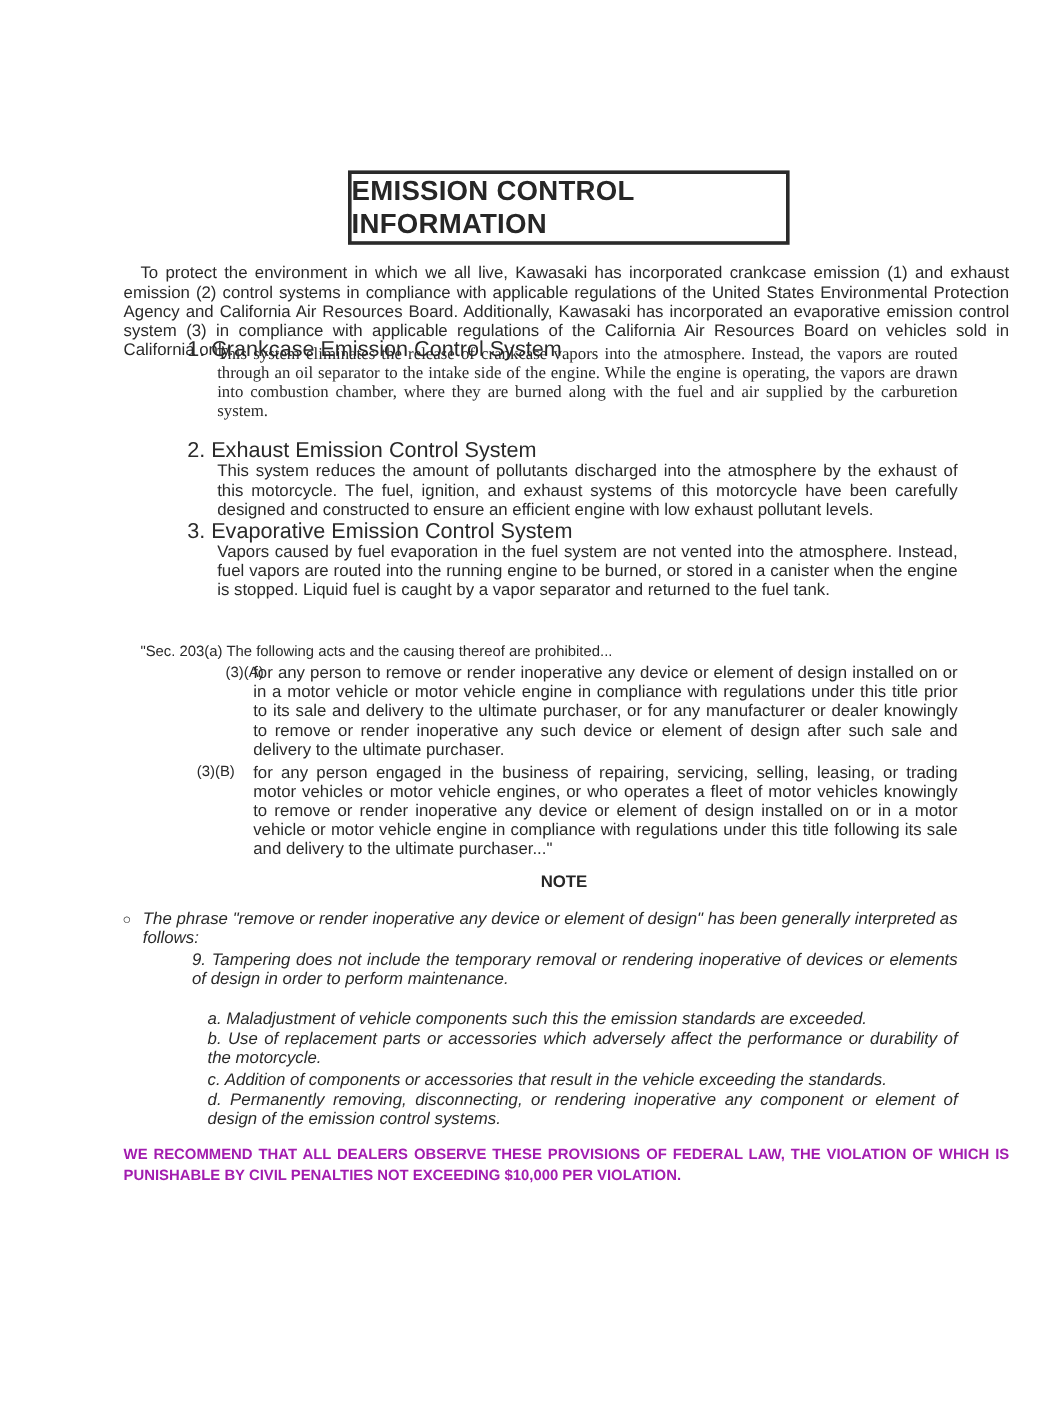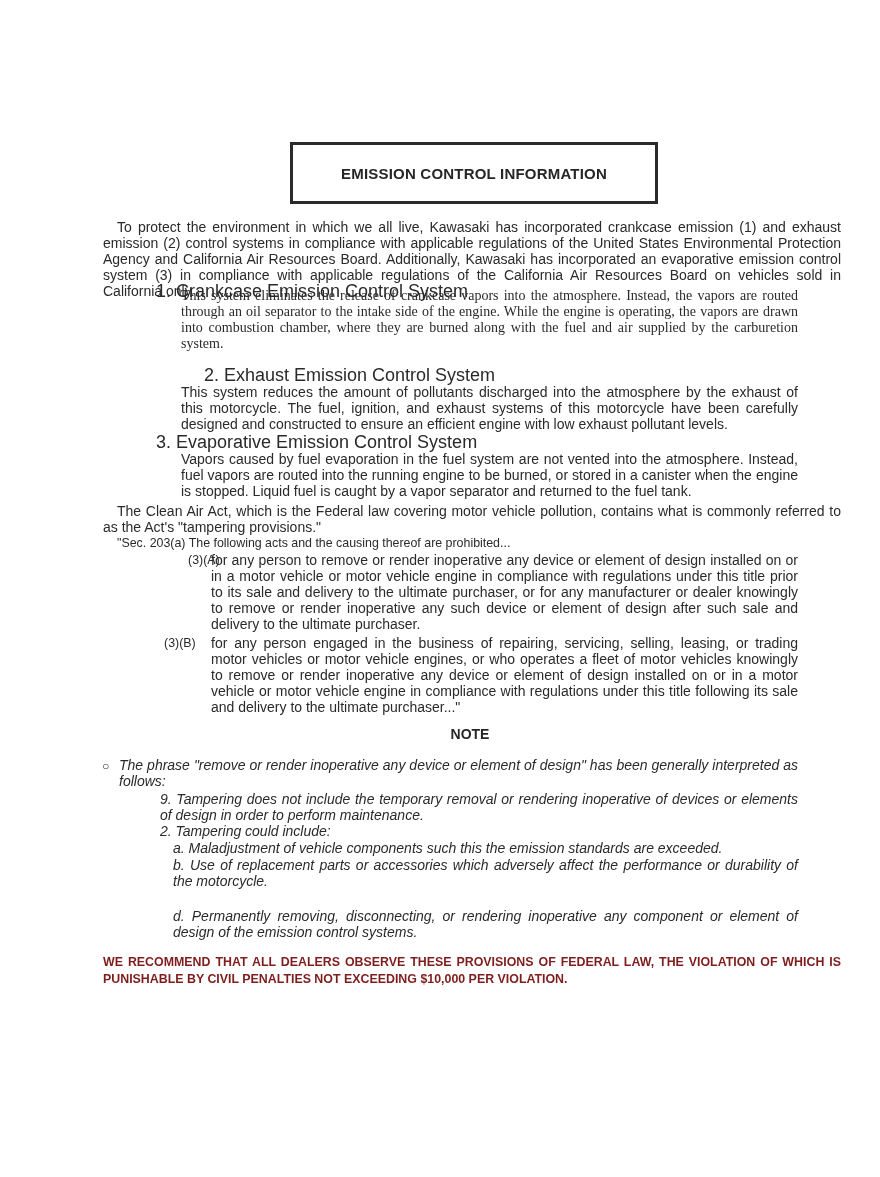--- a/index.html
+++ b/index.html
@@ -12,80 +12,79 @@
       overflow: hidden;
     }
     .page { position: absolute; left: 0; top: 0; width: 880px; height: 1177px; }
     .title-box {
       position: absolute; left: 290px; top: 142px;
       width: 362px; height: 56px;
       border: 3px solid #2a2a2a;
       display: flex; align-items: center; justify-content: center;
     }
     .title-box h1 {
-      margin: 0; font-size: 15px; font-weight: bold; letter-spacing: 0.2px;
+      margin: 0; font-size: 23px; font-weight: bold; letter-spacing: 0.2px;
       color: #262626;
     }
     .text { font-size: 14px; line-height: 16px; text-align: justify; }
     .intro { position: absolute; left: 103px; top: 219px; width: 738px; text-indent: 14px; }
     .item-head { position: absolute; left: 156px; font-size: 18px; line-height: 16px; }
     .item-body { position: absolute; left: 181px; width: 617px; }
     .act { position: absolute; left: 103px; top: 503px; width: 738px; text-indent: 14px; }
     .sec { position: absolute; left: 117px; top: 535px; font-size: 12.4px; line-height: 16px; }
     .prov-label { position: absolute; left: 164px; font-size: 12.4px; line-height: 16px; }
     .prov-body { position: absolute; left: 211px; width: 587px; }
     .note-head { position: absolute; left: 0; width: 940px; text-align: center; top: 726px;
       font-size: 14px; font-weight: bold; color: #262626; }
     .italic { font-style: italic; font-size: 14px; line-height: 16px; text-align: justify; }
     .note-bullet { position: absolute; left: 102px; top: 759px; font-size: 12px; }
     .note-para { position: absolute; left: 119px; top: 757px; width: 679px; }
     .note-sub { position: absolute; width: 640px; }
     .warning {
       position: absolute; left: 103px; top: 954px; width: 738px;
       font-size: 12.4px; line-height: 17px; font-weight: bold; text-align: justify;
-      color: #7f1d1d;
+      color: #a21caf;
     }
   </style>
 </head>
 <body>
 
 <div class="page">
 
   <div class="title-box">
     <h1>EMISSION CONTROL INFORMATION</h1>
   </div>
 
   <div class="text intro">To protect the environment in which we all live, Kawasaki has incorporated crankcase emission (1) and exhaust emission (2) control systems in compliance with applicable regulations of the United States Environmental Protection Agency and California Air Resources Board. Additionally, Kawasaki has incorporated an evaporative emission control system (3) in compliance with applicable regulations of the California Air Resources Board on vehicles sold in California only.</div>
 
   <div class="item-head" style="top:283px;">1. Crankcase Emission Control System</div>
   <div class="text item-body" style="top:288px;font-family:Liberation Serif, serif;">This system eliminates the release of crankcase vapors into the atmosphere. Instead, the vapors are routed through an oil separator to the intake side of the engine. While the engine is operating, the vapors are drawn into combustion chamber, where they are burned along with the fuel and air supplied by the carburetion system.</div>
 
-  <div class="item-head" style="top:367px;margin-left:48px;">2. Exhaust Emission Control System</div>
+  <div class="item-head" style="top:367px;">2. Exhaust Emission Control System</div>
   <div class="text item-body" style="top:384px;">This system reduces the amount of pollutants discharged into the atmosphere by the exhaust of this motorcycle. The fuel, ignition, and exhaust systems of this motorcycle have been carefully designed and constructed to ensure an efficient engine with low exhaust pollutant levels.</div>
 
   <div class="item-head" style="top:434px;">3. Evaporative Emission Control System</div>
   <div class="text item-body" style="top:451px;">Vapors caused by fuel evaporation in the fuel system are not vented into the atmosphere. Instead, fuel vapors are routed into the running engine to be burned, or stored in a canister when the engine is stopped. Liquid fuel is caught by a vapor separator and returned to the fuel tank.</div>
 
-  <div class="text act">The Clean Air Act, which is the Federal law covering motor vehicle pollution, contains what is commonly referred to as the Act's "tampering provisions."</div>
 
   <div class="sec">"Sec. 203(a) The following acts and the causing thereof are prohibited...</div>
 
   <div class="prov-label" style="top:552px;margin-left:24px;">(3)(A)</div>
   <div class="text prov-body" style="top:552px;">for any person to remove or render inoperative any device or element of design installed on or in a motor vehicle or motor vehicle engine in compliance with regulations under this title prior to its sale and delivery to the ultimate purchaser, or for any manufacturer or dealer knowingly to remove or render inoperative any such device or element of design after such sale and delivery to the ultimate purchaser.</div>
 
   <div class="prov-label" style="top:635px;">(3)(B)</div>
   <div class="text prov-body" style="top:635px;">for any person engaged in the business of repairing, servicing, selling, leasing, or trading motor vehicles or motor vehicle engines, or who operates a fleet of motor vehicles knowingly to remove or render inoperative any device or element of design installed on or in a motor vehicle or motor vehicle engine in compliance with regulations under this title following its sale and delivery to the ultimate purchaser..."</div>
 
   <div class="note-head">NOTE</div>
 
   <div class="note-bullet">○</div>
   <div class="italic note-para">The phrase "remove or render inoperative any device or element of design" has been generally interpreted as follows:</div>
 
   <div class="italic note-sub" style="left:160px; top:791px; width:638px;">9. Tampering does not include the temporary removal or rendering inoperative of devices or elements of design in order to perform maintenance.</div>
-  <div class="italic note-sub" style="left:160px; top:823px; width:638px;">2. Tampering could include:</div>
 
   <div class="italic note-sub" style="left:173px; top:840px; width:625px;">a. Maladjustment of vehicle components such this the emission standards are exceeded.</div>
   <div class="italic note-sub" style="left:173px; top:857px; width:625px;">b. Use of replacement parts or accessories which adversely affect the performance or durability of the motorcycle.</div>
+  <div class="italic note-sub" style="left:173px; top:891px; width:625px;">c. Addition of components or accessories that result in the vehicle exceeding the standards.</div>
   <div class="italic note-sub" style="left:173px; top:908px; width:625px;">d. Permanently removing, disconnecting, or rendering inoperative any component or element of design of the emission control systems.</div>
 
   <div class="warning">WE RECOMMEND THAT ALL DEALERS OBSERVE THESE PROVISIONS OF FEDERAL LAW, THE VIOLATION OF WHICH IS PUNISHABLE BY CIVIL PENALTIES NOT EXCEEDING $10,000 PER VIOLATION.</div>
 
 </div>
 
 </body></html>

